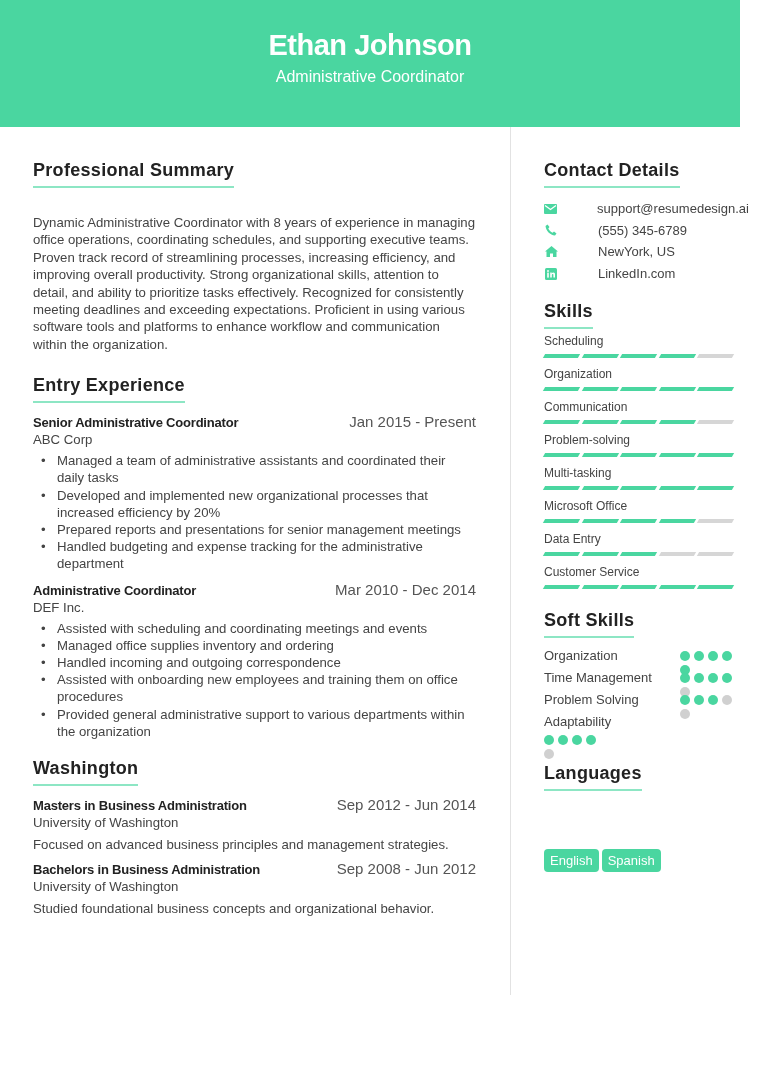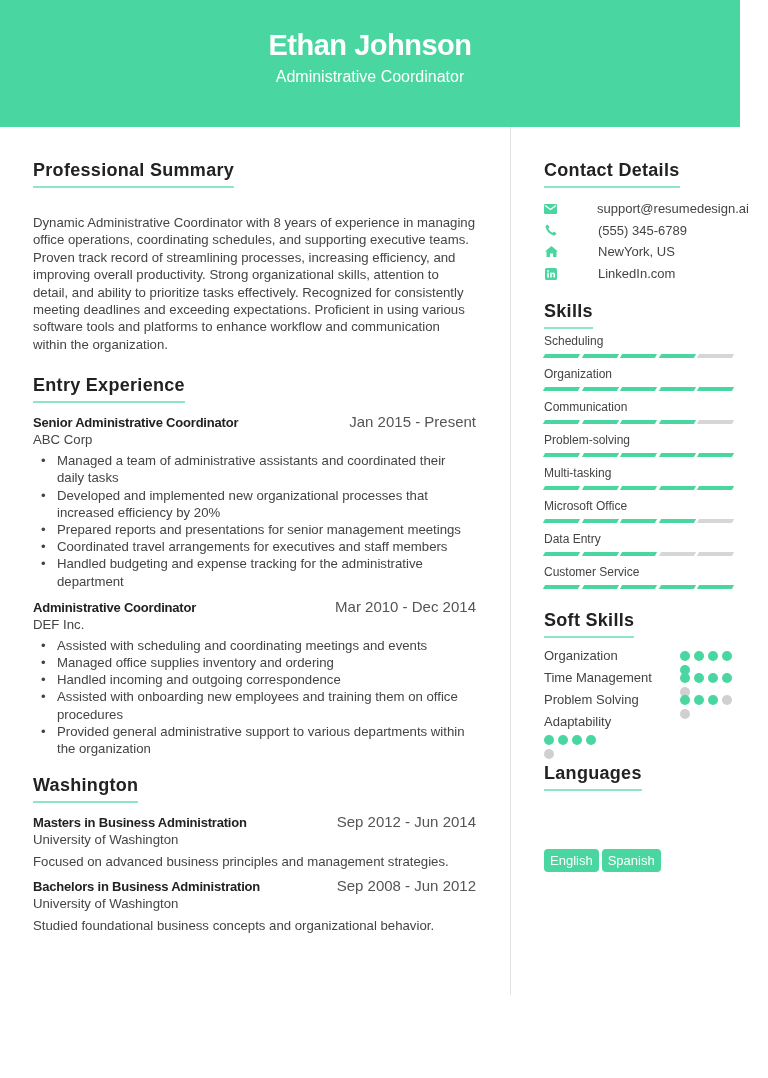--- a/index.html
+++ b/index.html
@@ -56,21 +56,20 @@
         <div class="job" style="margin-top: 10px;">
           <div class="job-head">
             <div class="job-title">Senior Administrative Coordinator</div>
             <div class="job-date">Jan 2015 - Present</div>
           </div>
           <div class="job-org">ABC Corp</div>
           <ul class="bullets">
             <li>Managed a team of administrative assistants and coordinated their daily tasks</li>
             <li>Developed and implemented new organizational processes that increased efficiency by 20%</li>
             <li>Prepared reports and presentations for senior management meetings</li>
-            <li>Coordinated travel arrangements for executives and staff members</li>
             <li>Handled budgeting and expense tracking for the administrative department</li>
           </ul>
         </div>
         <div class="job">
           <div class="job-head">
             <div class="job-title">Administrative Coordinator</div>
             <div class="job-date">Mar 2010 - Dec 2014</div>
           </div>
           <div class="job-org">DEF Inc.</div>
           <ul class="bullets">

